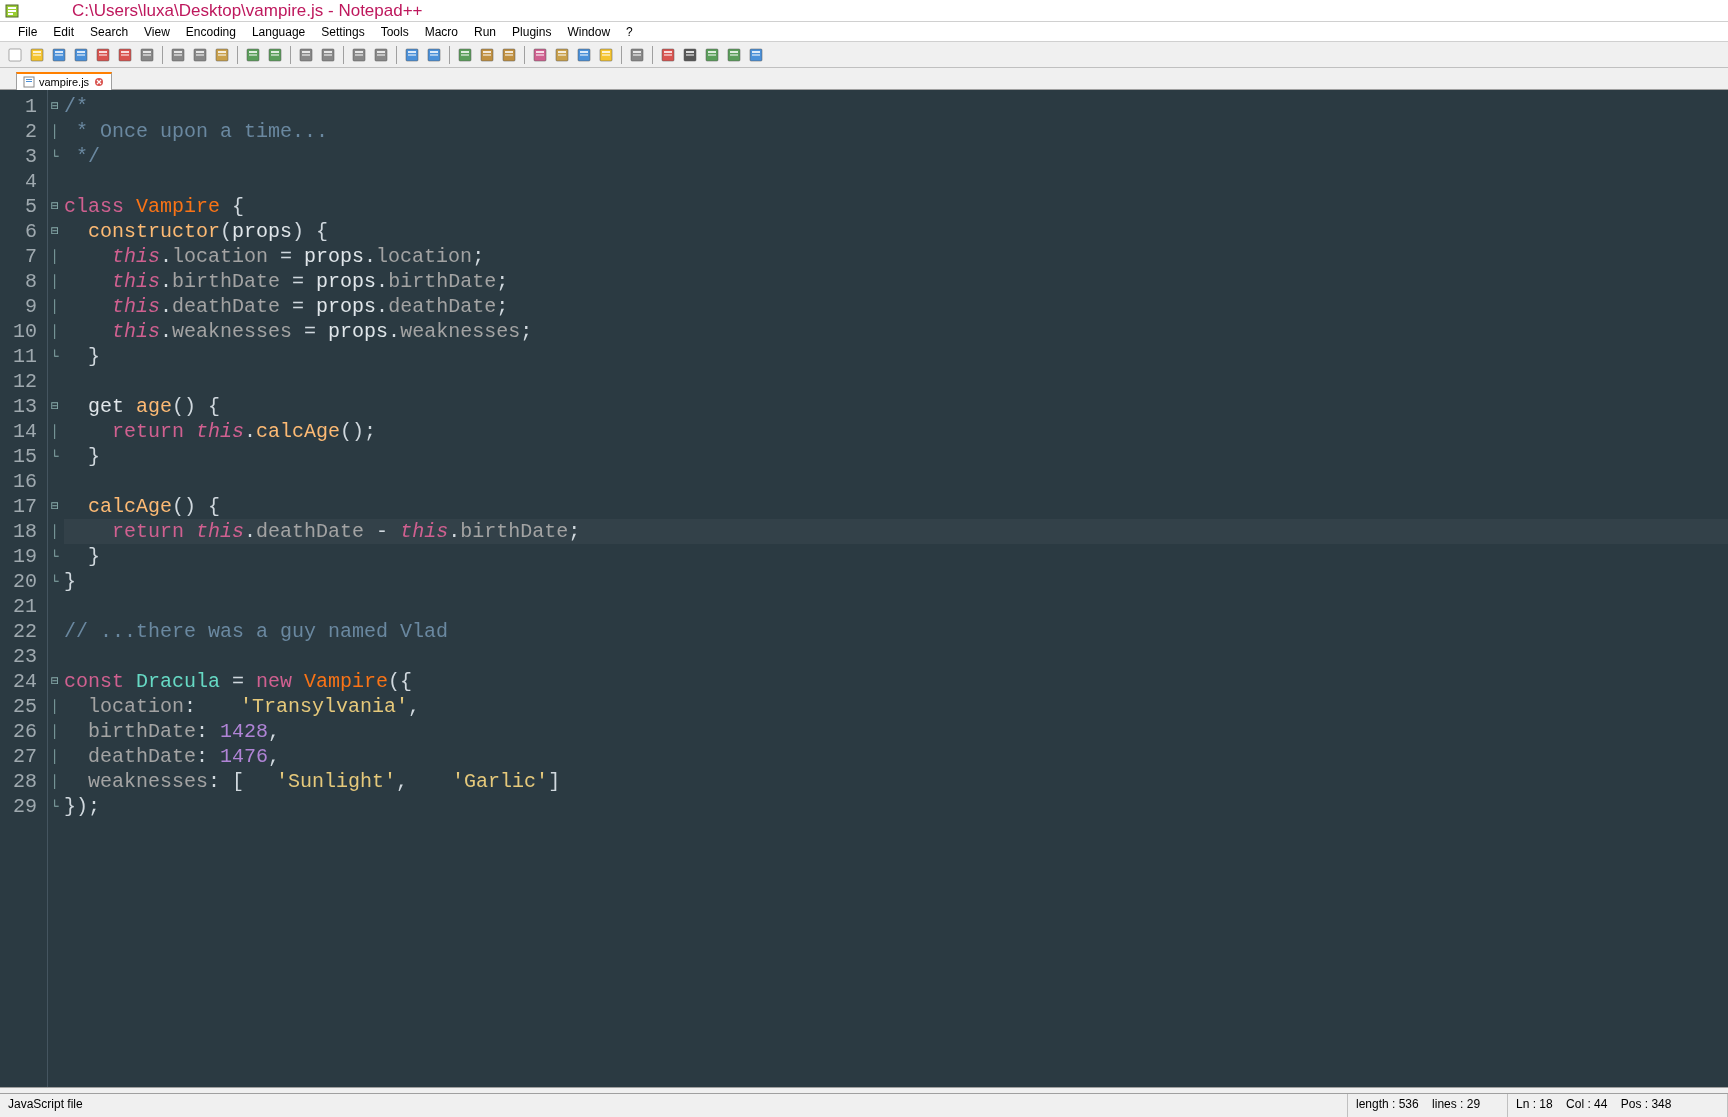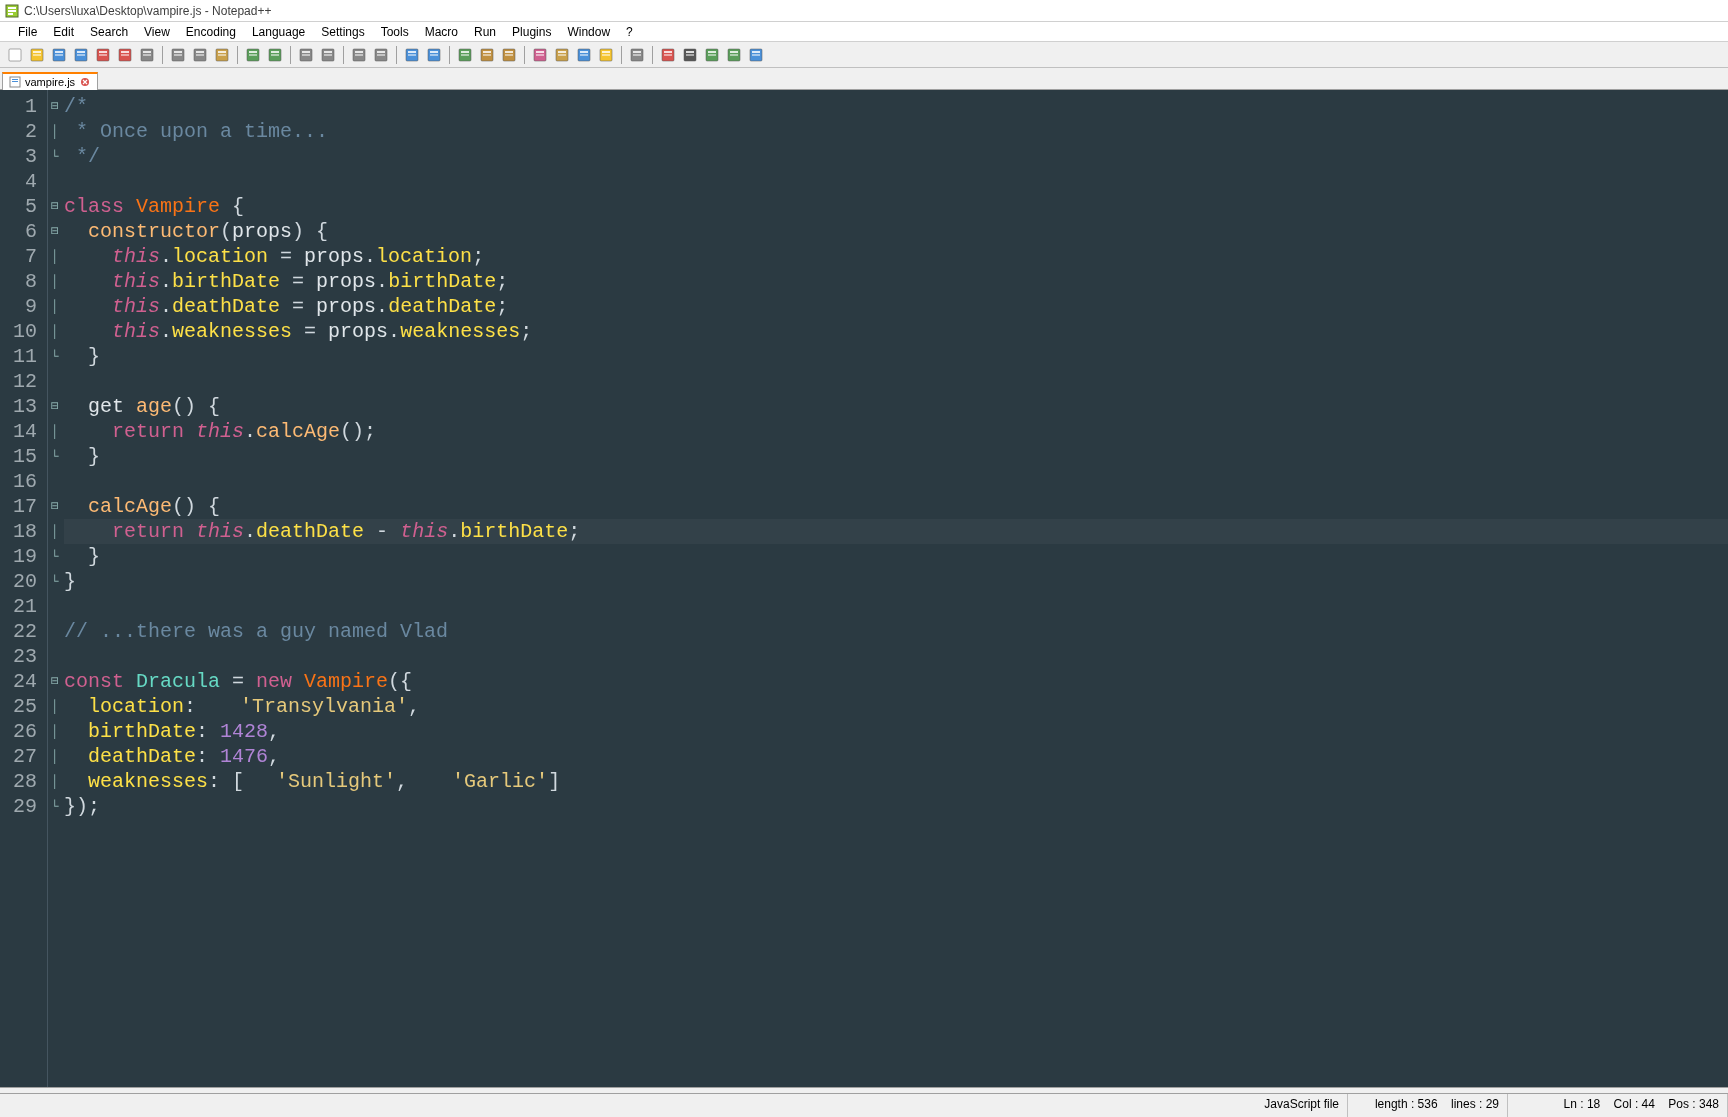--- a/index.html
+++ b/index.html
@@ -1,57 +1,57 @@
 <!DOCTYPE html>
 <html><head>
 <meta charset="utf-8">
 <style>
   * { margin: 0; padding: 0; box-sizing: border-box; }
   body { font-family: "Segoe UI", Tahoma, sans-serif; font-size: 12px; background: #f0f0f0; width: 1728px; height: 1117px; overflow: hidden; display: flex; flex-direction: column; }
   
   .title-bar { background: #fff; height: 22px; display: flex; align-items: center; padding: 0 4px; border-bottom: 1px solid #d0d0d0; }
   .title-bar .icon { width: 16px; height: 16px; margin-right: 4px; display:inline-flex; align-items:center; justify-content:center;}
-  .title-bar .title-text { font-size: 12px; color: #404040; }
+  .title-bar .title-text { font-size: 17px; color: #be185d; margin-left: 48px; }
   
   .menu-bar { background: #fff; height: 20px; display: flex; align-items: center; padding: 0 10px; border-bottom: 1px solid #d0d0d0; }
   .menu-item { padding: 2px 8px; font-size: 12px; color: #000; cursor: default; }
   
   .toolbar { background: #f0f0f0; height: 26px; display: flex; align-items: center; padding: 2px 4px; gap: 0; border-bottom: 1px solid #c0c0c0; }
   .tb-btn { width: 22px; height: 22px; display: inline-flex; align-items: center; justify-content: center; cursor: default; border: 1px solid transparent; }
   .tb-sep { width: 1px; height: 18px; background: #a0a0a0; margin: 0 4px; }
   
-  .tab-bar { background: #f0f0f0; height: 22px; display: flex; align-items: flex-end; padding: 0 2px; border-bottom: 1px solid #a0a0a0; }
+  .tab-bar { background: #f0f0f0; height: 22px; display: flex; align-items: flex-end; padding: 0 16px; border-bottom: 1px solid #a0a0a0; }
   .tab { background: #fff; border: 1px solid #a0a0a0; border-bottom: none; padding: 2px 6px 2px 6px; font-size: 11px; display: flex; align-items: center; gap: 4px; position: relative; top: 1px; }
   .tab.active { border-top: 2px solid #ff8000; }
   .tab .file-icon { width: 12px; height: 12px; display:inline-flex; }
   .tab .close { width: 12px; height: 12px; display: inline-flex; align-items: center; justify-content: center; }
   
   .editor-area { flex: 1; background: #2b3a42; display: flex; overflow: hidden; font-family: Consolas, "Courier New", monospace; font-size: 20px; line-height: 25px; }
   .gutter { background: #2b3a42; color: #9fa9af; text-align: right; padding: 4px 10px 4px 6px; user-select: none; width: 48px; border-right: 1px solid #455560;}
   .gutter .ln { height: 25px; }
   .fold-col { width: 14px; background: #2b3a42; padding-top: 4px; }
   .fold-mark { height: 25px; color: #8aa; font-size: 13px; text-align: center; }
   .code { flex: 1; padding: 4px 0 4px 2px; color: #d0d8de; white-space: pre; }
   .code-line { height: 25px; }
   .code-line.cursor-line { background: rgba(255,255,255,0.04); }
   
   .c-comment { color: #6a88a0; }
   .c-keyword { color: #d06090; }
   .c-class { color: #f97316; }
   .c-func { color: #fdba74; }
   .c-param { color: #e0e6ea; }
   .c-this { color: #d06090; font-style: italic; }
-  .c-prop { color: #fde047; }
+  .c-prop { color: #a3a3a3; }
   .c-punct { color: #d0d8de; }
   .c-str { color: #e6c97b; margin-left: 32px; }
   .c-num { color: #b084d6; }
   .c-const { color: #66d9c4; margin-top: 16px; }
   .c-ident { color: #e0e6ea; }
   
-  .status-bar { background: #f0f0f0; border-top: 1px solid #a0a0a0; height: 24px; font-size: 12px; color: #000; display:flex;text-align:right; }
+  .status-bar { background: #f0f0f0; border-top: 1px solid #a0a0a0; height: 24px; font-size: 12px; color: #000; display:flex; }
   .status-cell { border-right: 1px solid #c0c0c0; padding: 3px 8px; white-space: nowrap; }
   .status-cell.main { flex: 1; }
   .status-cell.seg { width: 160px; }
 
   
   svg { display: block; }
 </style>
 </head>
 <body>
 

